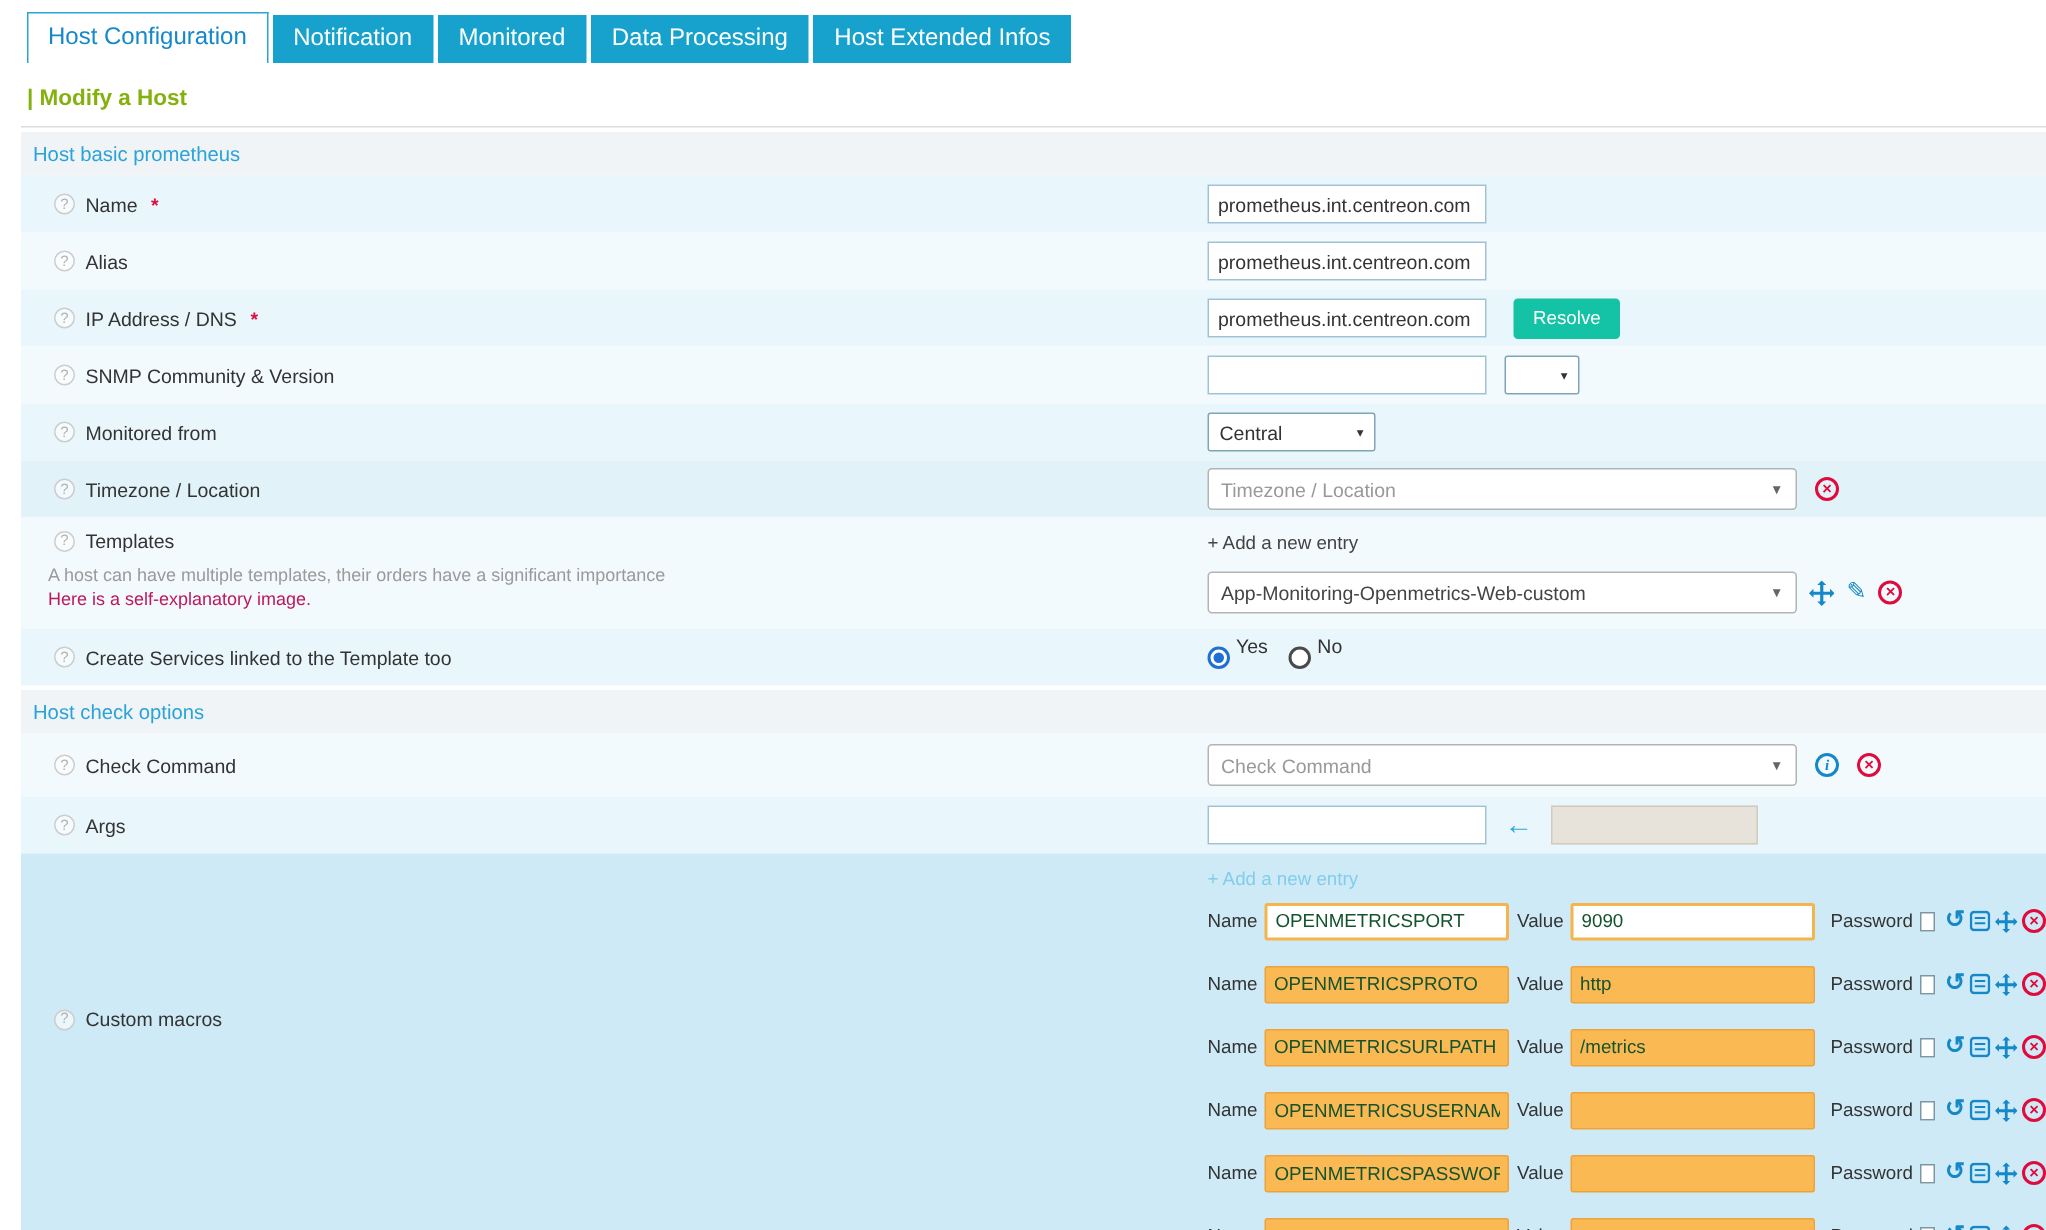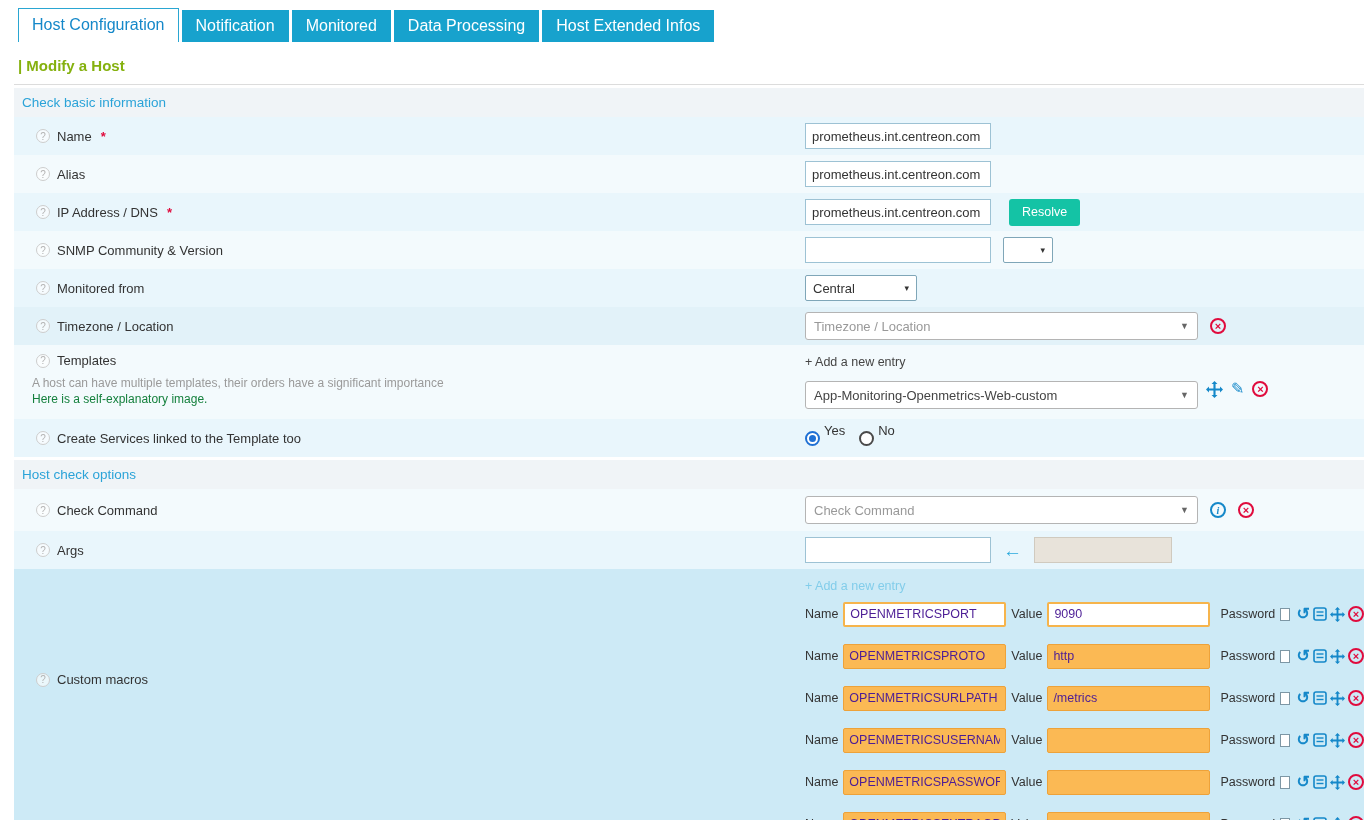--- a/index.html
+++ b/index.html
@@ -75,42 +75,42 @@
   .radio { width: 15px; height: 15px; border: 2px solid #4a4a4a; border-radius: 50%; background: #fff; display: inline-block; cursor: pointer; position: relative; }
   .radio.checked { border-color: #1f70d4; }
   .radio.checked::after { content: ""; position: absolute; inset: 2px; background: #1f70d4; border-radius: 50%; }
   .rlabel { margin: 0 14px 16px 4px; }
   .cbox { width: 13px; height: 13px; border: 1px solid #7d97a5; background: #fff; display: inline-block; cursor: pointer; }
   
   .row-templates { display: flex; align-items: flex-start; padding: 8px 0 10px; }
   .tpl-left { width: 791px; flex: 0 0 791px; }
   .tpl-label { display: flex; align-items: center; gap: 7px; padding-left: 22px; }
   .tpl-hint { color: #9a9a9a; font-size: 12px; padding-left: 18px; margin-top: 8px; }
-  .tpl-link { color: #15803d; font-size: 12px; padding-left: 18px; margin-top: 2px; cursor: pointer; display: block; }
+  .tpl-link { color: #be185d; font-size: 12px; padding-left: 18px; margin-top: 2px; cursor: pointer; display: block; }
   .tpl-right .add { color: #444; font-size: 12.5px; cursor: pointer; display: block; margin: 2px 0 12px; }
-  .tpl-sel-line { display: flex; gap: 8px; }
+  .tpl-sel-line { display: flex; align-items: center; gap: 8px; }
   
   .arrow-left { color: #2aa9dc; font-size: 19px; font-weight: bold; line-height: 1; }
   
   .macros { background: #cdeaf6; position: relative; min-height: 272px; padding-bottom: 6px; }
   .macros-side { position: absolute; left: 22px; top: 103px; display: flex; align-items: center; gap: 7px; }
   .legend {
     position: absolute; left: 40px; top: 128px; background: #fff; border-radius: 4px;
     box-shadow: 0 1px 4px rgba(0,0,0,.3); padding: 9px 12px; font-size: 12px; color: #444;
   }
   .legend-line { display: flex; align-items: center; gap: 6px; }
   .legend-line + .legend-line { margin-top: 6px; }
   .sw { width: 11px; height: 11px; display: inline-block; }
   .macros-rows { margin-left: 791px; padding-top: 2px; }
   .macro-add { color: #82cdea; font-size: 12.5px; display: block; padding: 8px 0 0; cursor: pointer; }
   .macro-row { display: flex; align-items: center; height: 42px; gap: 5px; }
   .mlabel { font-size: 12.5px; color: #333; }
   .minput {
     width: 163px; height: 25px; border: 2px solid #f6b44c; background: #fff; border-radius: 2px;
-    padding: 0 5px; font-size: 12.5px; color: #4c1d95; font-family: "Liberation Sans", sans-serif;
+    padding: 0 5px; font-size: 12.5px; color: #14532d; font-family: "Liberation Sans", sans-serif;
   }
   .macro-row.inherited .minput { background: #fbb954; border: 1px solid #eda23a; }
   .pwd-label { font-size: 12.5px; margin-left: 5px; }
   .mico { display: inline-flex; align-items: center; gap: 3px; margin-left: 2px; }
   svg.icon { display: block; cursor: pointer; }
 </style>
 </head>
 <body>
 
 <div class="tabbar">
@@ -120,21 +120,21 @@
   <div class="tab">Data Processing</div>
   <div class="tab">Host Extended Infos</div>
 </div>
 
 <div class="page-title">| Modify a Host</div>
 <div class="rule"></div>
 
 <div class="content">
 
   <div class="sectionbar">
-    <span>Check basic information</span>
+    <span>Host basic prometheus</span>
   </div>
 
   <div class="row bg-a">
     <div class="lbl">
       <span class="help">?</span>
       <span>Name</span>
       <span class="req">*</span>
     </div>
     <div class="fld">
       <input class="tinput" value="prometheus.int.centreon.com" style="">

